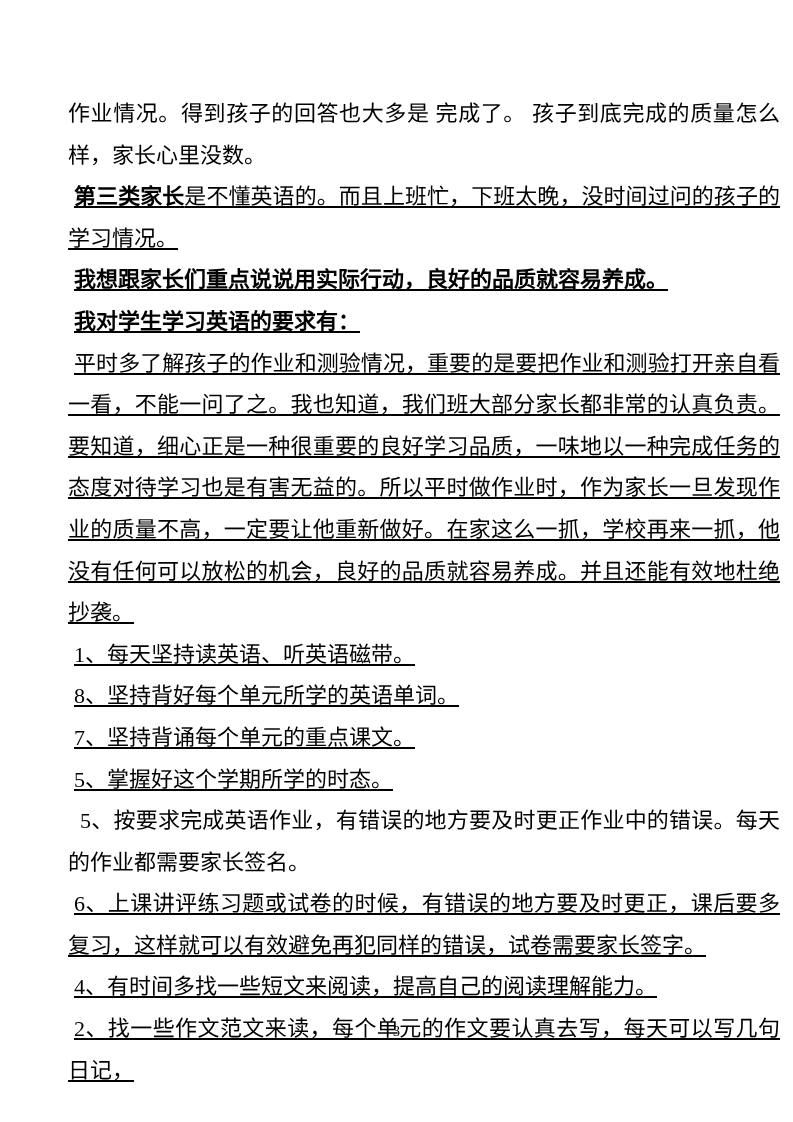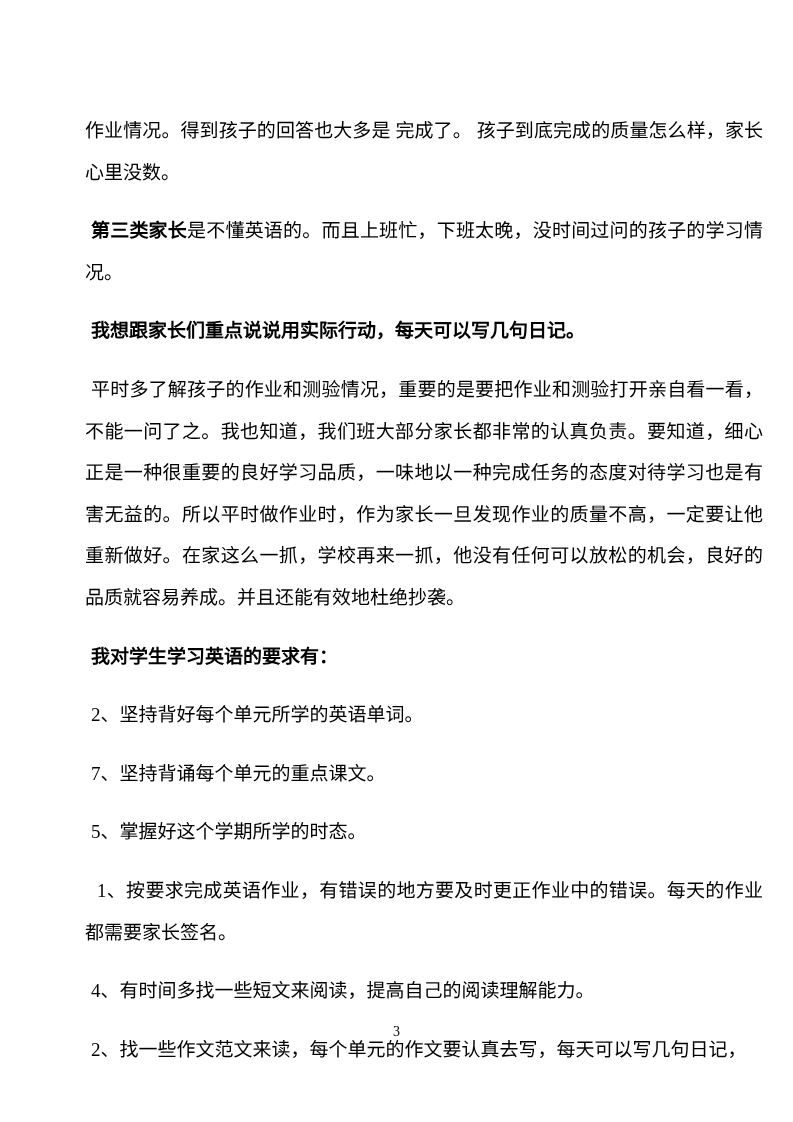--- a/index.html
+++ b/index.html
@@ -17,30 +17,31 @@
   }
   .page {
     position: absolute;
     inset: 0;
     background: #ffffff;
   }
   .content {
     padding: 93px 13px 0 68px;
   }
   .para {
-    margin: 17px;
-    font-size: 19px;
+    margin: 0;
+    font-size: 22px;
     line-height: 41.6px;
     text-align: justify;
     letter-spacing: 0;
     word-break: normal;
     color: #000000;
   }
   .indent {
     text-indent: 6px;
+    text-decoration: underline;
   }
   .indent2 {
     text-indent: 12px;
   }
   .b {
     font-weight: 700;
   }
   .footer {
     position: absolute;
     top: 1024px;
@@ -55,35 +56,37 @@
 </head>
 <body>
 
 <div class="page">
   <div class="content">
 
     <p class="para"><span>作业情况。得到孩子的回答也大多是 完成了。 孩子到底完成的质量怎么样，家长心里没数。</span></p>
 
     <p class="para indent"><span class="b">第三类家长</span><span>是不懂英语的。而且上班忙，下班太晚，没时间过问的孩子的学习情况。</span></p>
 
-    <p class="para indent"><span class="b">我想跟家长们重点说说用实际行动，每天可以写几句日记。</span></p>
+    <p class="para indent"><span class="b">我想跟家长们重点说说用实际行动，良好的品质就容易养成。</span></p>
+
+    <p class="para indent"><span class="b">我对学生学习英语的要求有：</span></p>
 
     <p class="para indent"><span>平时多了解孩子的作业和测验情况，重要的是要把作业和测验打开亲自看一看，不能一问了之。我也知道，我们班大部分家长都非常的认真负责。要知道，细心正是一种很重要的良好学习品质，一味地以一种完成任务的态度对待学习也是有害无益的。所以平时做作业时，作为家长一旦发现作业的质量不高，一定要让他重新做好。在家这么一抓，学校再来一抓，他没有任何可以放松的机会，良好的品质就容易养成。并且还能有效地杜绝抄袭。</span></p>
 
-    <p class="para indent"><span class="b">我对学生学习英语的要求有：</span></p>
+    <p class="para indent"><span>1、每天坚持读英语、听英语磁带。</span></p>
 
-
-    <p class="para indent"><span>2、坚持背好每个单元所学的英语单词。</span></p>
+    <p class="para indent"><span>8、坚持背好每个单元所学的英语单词。</span></p>
 
     <p class="para indent"><span>7、坚持背诵每个单元的重点课文。</span></p>
 
     <p class="para indent"><span>5、掌握好这个学期所学的时态。</span></p>
 
-    <p class="para indent2"><span>1、按要求完成英语作业，有错误的地方要及时更正作业中的错误。每天的作业都需要家长签名。</span></p>
+    <p class="para indent2"><span>5、按要求完成英语作业，有错误的地方要及时更正作业中的错误。每天的作业都需要家长签名。</span></p>
 
+    <p class="para indent"><span>6、上课讲评练习题或试卷的时候，有错误的地方要及时更正，课后要多复习，这样就可以有效避免再犯同样的错误，试卷需要家长签字。</span></p>
 
     <p class="para indent"><span>4、有时间多找一些短文来阅读，提高自己的阅读理解能力。</span></p>
 
     <p class="para indent"><span>2、找一些作文范文来读，每个单元的作文要认真去写，每天可以写几句日记，</span></p>
 
   </div>
 
   <div class="footer">3</div>
 </div>
 

